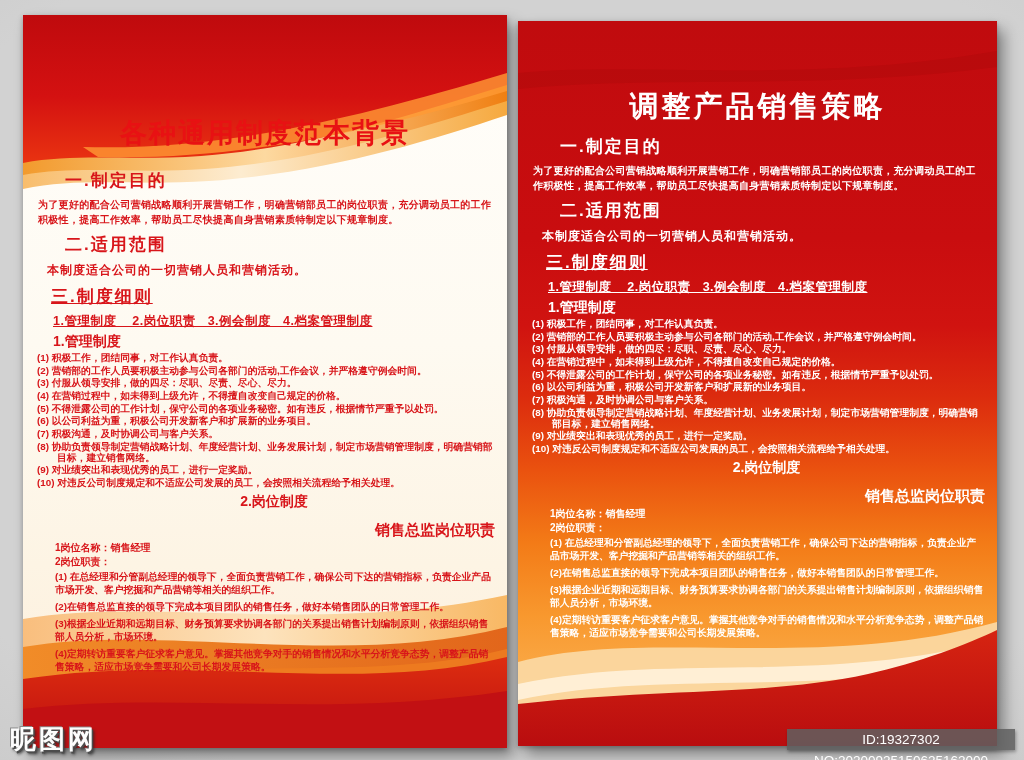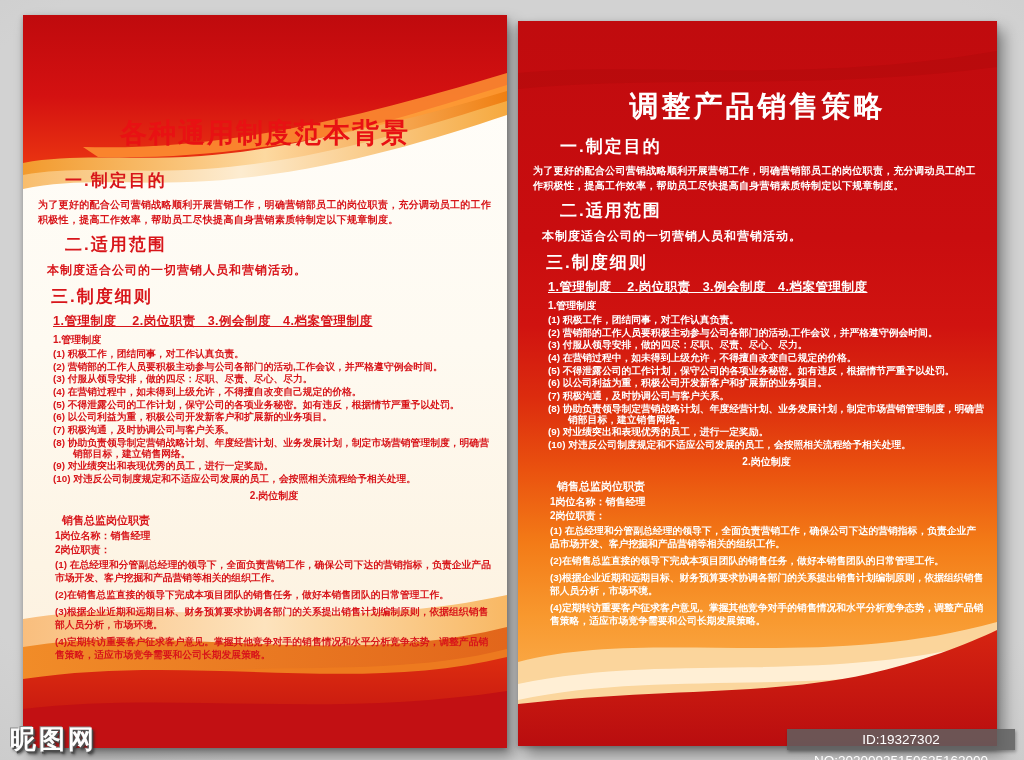--- a/index.html
+++ b/index.html
@@ -19,28 +19,28 @@
   .ftr-l{bottom:0;height:165px;}
   .hdr-r{top:0;height:100px;}
   .ftr-r{bottom:0;height:150px;}
   .ptitle{position:absolute;width:100%;text-align:center;font-weight:bold;z-index:5;}
   .title-left{top:100px;font-size:27px;color:#e81113;letter-spacing:2px;}
   .title-right{top:66px;font-size:29px;color:#ffffff;letter-spacing:3px;}
   .content{position:absolute;left:15px;right:12px;font-weight:bold;z-index:4;}
   .panel-left  .content{top:148px;color:#d8151a;}
   .panel-right .content{top:108px;color:#ffffff;}
   .sec{font-size:17px;margin:6px 0 5px 27px;letter-spacing:2px;}
-  .sec3{margin-left:13px;}
+  .sec3{margin-left:13px;text-decoration:underline;}
   .para{font-size:10px;line-height:1.5;letter-spacing:.3px;}
   .s2t{font-size:12px;margin:6px 0 3px 9px;letter-spacing:1px;}
   .idx{font-size:12.5px;margin:1px 0 3px 15px;white-space:pre-wrap;letter-spacing:.5px;text-decoration:underline;}
-  .sub{font-size:10px;margin:1px 0 1px 15px;}
-  .item{font-size:9.8px;line-height:1.14;margin:1px 0 1.5px 15px;padding-left:20px;text-indent:-20px;}
+  .sub{font-size:14px;margin:1px 0 1px 15px;}
+  .item{font-size:9.8px;line-height:1.14;margin:1px 0 1.5px 15px;padding-left:4px;text-indent:-20px;}
   .post{margin:5px 0 10px 15px;text-align:center;}
-  .dt{font-size:11px;margin:0 0 2px 24px;}
+  .dt{font-size:15px;margin:0 0 2px 24px;text-align:right;}
   .dl{font-size:10px;line-height:1.25;margin:0 0 1px 17px;}
   .ditem{font-size:9.8px;line-height:1.32;margin:3px 0 4px 17px;padding-left:0;}
   .watermark{position:absolute;left:10px;top:722px;z-index:20;display:flex;align-items:baseline;gap:19px;
     color:#fdfdfd;font-weight:bold;
     text-shadow:1.5px 1.5px 0 #4c4c4c,2.5px 2.5px 3px rgba(35,35,35,.75),-1px -1px 0 #8a8a8a;}
   .wm-logo{font-size:26px;letter-spacing:3px;}
   .wm-url{font-size:25px;}
   .idbadge{position:absolute;left:787px;top:729px;width:228px;height:21px;z-index:20;
     background:rgba(96,96,96,.86);color:#fff;font-size:13.5px;line-height:21px;text-align:center;
     box-shadow:1px 2px 3px rgba(0,0,0,.3);}

